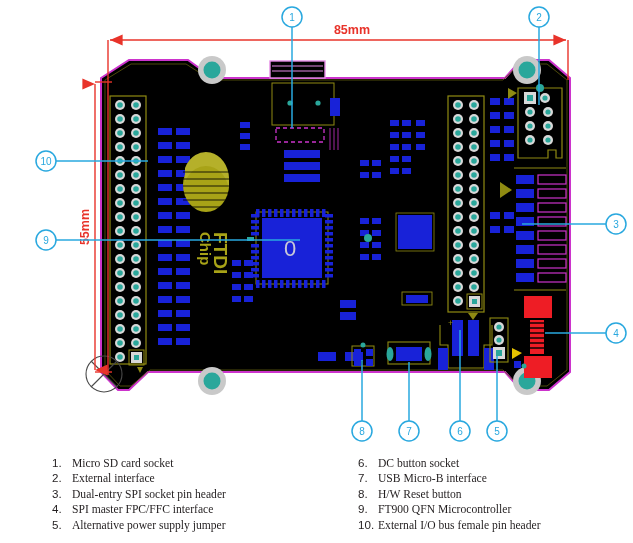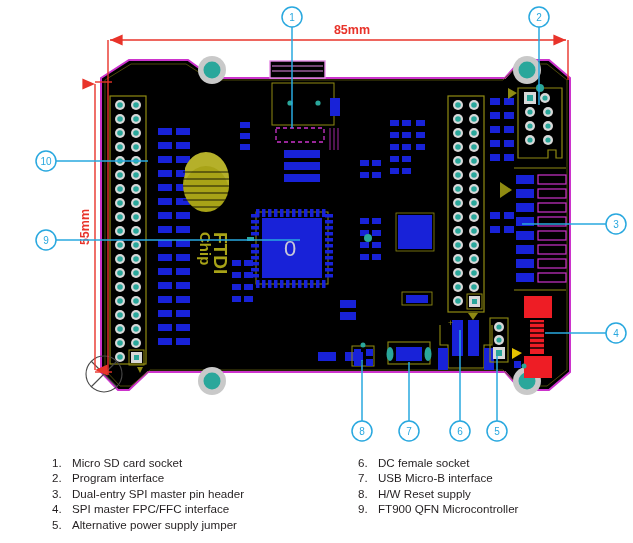--- a/index.html
+++ b/index.html
@@ -66,20 +66,21 @@
   .legend-num {
     width: 20px;
     flex: 0 0 20px;
     text-align: left;
   }
   .legend-num.wide {
     width: 20px;
   }
   .legend-label {
     flex: 1 1 auto;
+    font-family: Liberation Serif, serif;
   }
   .dim-text {
     font-weight: bold;
     font-size: 12.5px;
     fill: #e8332a;
     font-family: "Liberation Sans", sans-serif;
   }
   .callout-text {
     font-size: 10px;
     fill: #29a8df;
@@ -656,50 +657,54 @@
 
   <div class="legend">
 
     <div class="legend-col left">
       <div class="legend-row">
         <span class="legend-num">1.</span>
         <span class="legend-label">Micro SD card socket</span>
       </div>
       <div class="legend-row">
         <span class="legend-num">2.</span>
-        <span class="legend-label">Program interface</span>
+        <span class="legend-label">External interface</span>
       </div>
       <div class="legend-row">
         <span class="legend-num">3.</span>
-        <span class="legend-label">Dual-entry SPI master pin header</span>
+        <span class="legend-label">Dual-entry SPI socket pin header</span>
       </div>
       <div class="legend-row">
         <span class="legend-num">4.</span>
         <span class="legend-label">SPI master FPC/FFC interface</span>
       </div>
       <div class="legend-row">
         <span class="legend-num">5.</span>
         <span class="legend-label">Alternative power supply jumper</span>
       </div>
     </div>
 
     <div class="legend-col right">
       <div class="legend-row">
         <span class="legend-num">6.</span>
-        <span class="legend-label">DC female socket</span>
+        <span class="legend-label">DC button socket</span>
       </div>
       <div class="legend-row">
         <span class="legend-num">7.</span>
         <span class="legend-label">USB Micro-B interface</span>
       </div>
       <div class="legend-row">
         <span class="legend-num">8.</span>
-        <span class="legend-label">H/W Reset supply</span>
+        <span class="legend-label">H/W Reset button</span>
       </div>
       <div class="legend-row">
         <span class="legend-num">9.</span>
         <span class="legend-label">FT900 QFN Microcontroller</span>
       </div>
+      <div class="legend-row">
+        <span class="legend-num wide">10.</span>
+        <span class="legend-label">External I/O bus female pin header</span>
+      </div>
     </div>
 
   </div>
 
 </div>
 
 </body></html>

